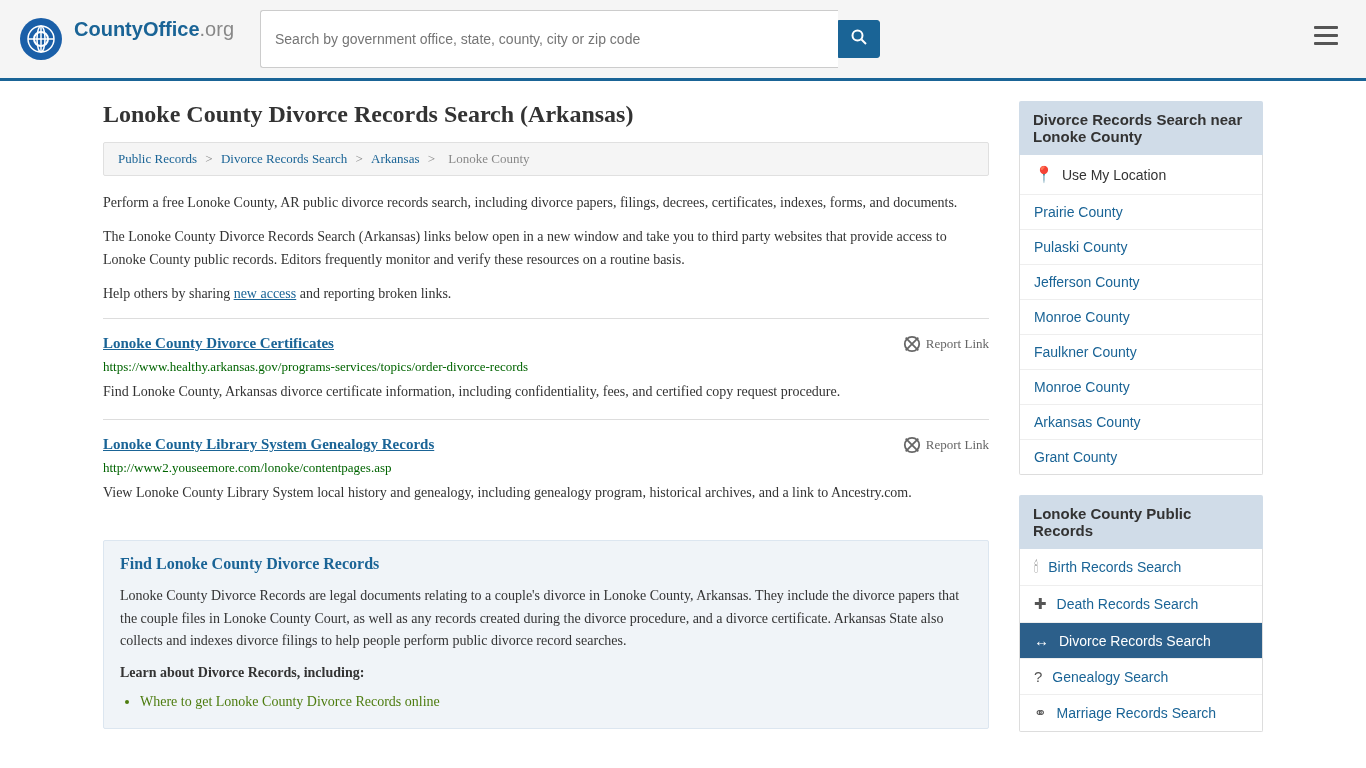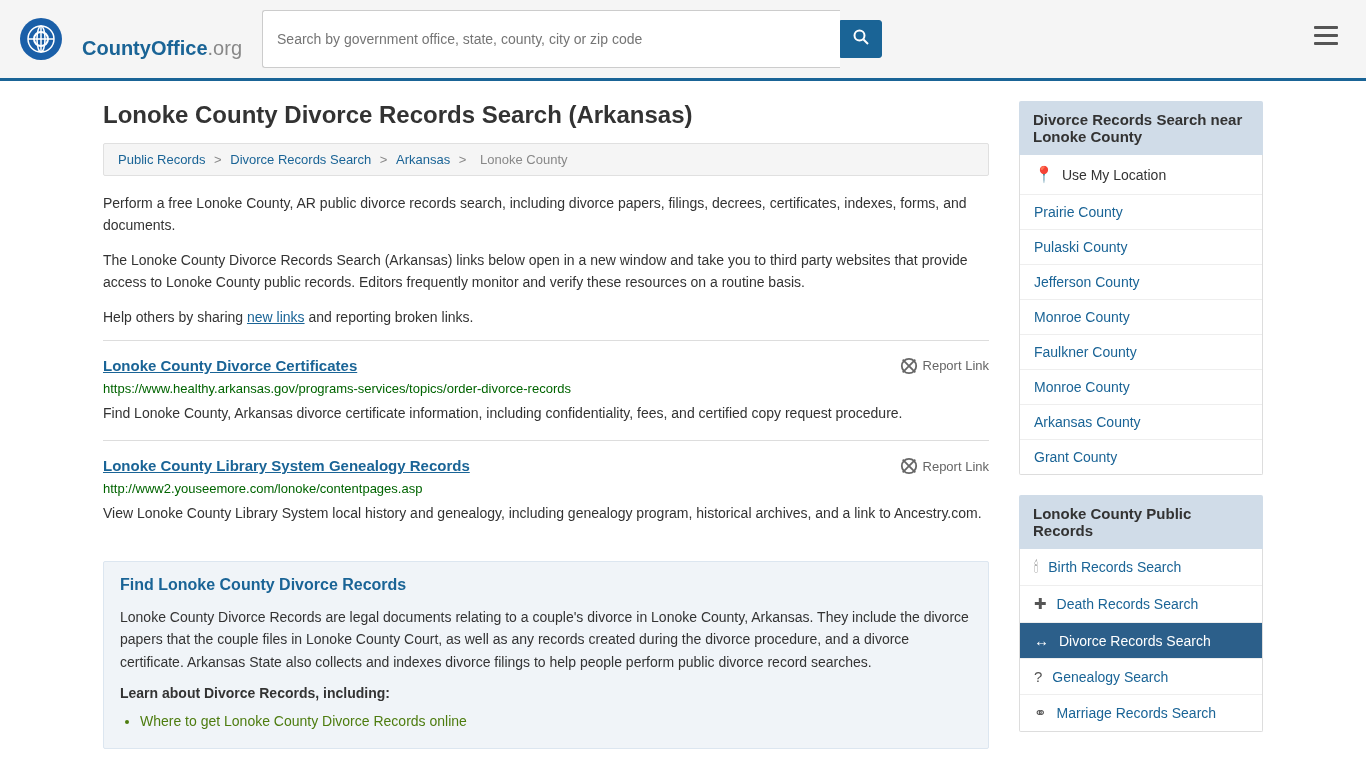--- a/index.html
+++ b/index.html
@@ -9,22 +9,22 @@
     #header {
       background: #f5f5f5;
       border-bottom: 3px solid #1a6496;
       padding: 10px 20px;
       display: flex;
       align-items: center;
       gap: 20px;
     }
     #logo-area {
       display: flex;
-      align-items: flex-end;
-      gap: 20px;
+      align-items: flex-start;
+      gap: 12px;
       min-width: 220px;
     }
     #logo-icon {
       width: 42px;
       height: 42px;
       background: #1a5fa8;
       border-radius: 50%;
       display: flex;
       align-items: center;
       justify-content: center;
@@ -72,20 +72,21 @@
     #main-layout {
       display: flex;
       max-width: 1200px;
       margin: 0 auto;
       padding: 20px 20px;
       gap: 30px;
     }
     #content {
       flex: 1;
       min-width: 0;
+      font-family: Liberation Serif, serif;
     }
     #sidebar {
       width: 244px;
       flex-shrink: 0;
     }
 
     
     #page-title {
       font-size: 24px;
       font-weight: bold;
@@ -279,21 +280,21 @@
       <a class="bread-link">Divorce Records Search</a>
       <span> &gt; </span>
       <a class="bread-link">Arkansas</a>
       <span> &gt; </span>
       <span>Lonoke County</span>
     </div>
 
     <p class="desc-para">Perform a free Lonoke County, AR public divorce records search, including divorce papers, filings, decrees, certificates, indexes, forms, and documents.</p>
     <p class="desc-para">The Lonoke County Divorce Records Search (Arkansas) links below open in a new window and take you to third party websites that provide access to Lonoke County public records. Editors frequently monitor and verify these resources on a routine basis.</p>
     <p class="desc-para">
-      <span>Help others by sharing </span><a>new links</a><span> and reporting broken links.</span>
+      <span>Help others by sharing </span><a>new access</a><span> and reporting broken links.</span>
     </p>
 
     <div class="record-block">
       <div class="record-title-row">
         <a class="record-title">Lonoke County Divorce Certificates</a>
         <span class="report-link">
           <svg width="18" height="18" viewBox="0 0 20 20" fill="none" stroke="#666" stroke-width="2">
             <circle cx="10" cy="10" r="8"></circle>
             <line x1="3" y1="3" x2="17" y2="17"></line>
             <line x1="17" y1="3" x2="3" y2="17"></line>

